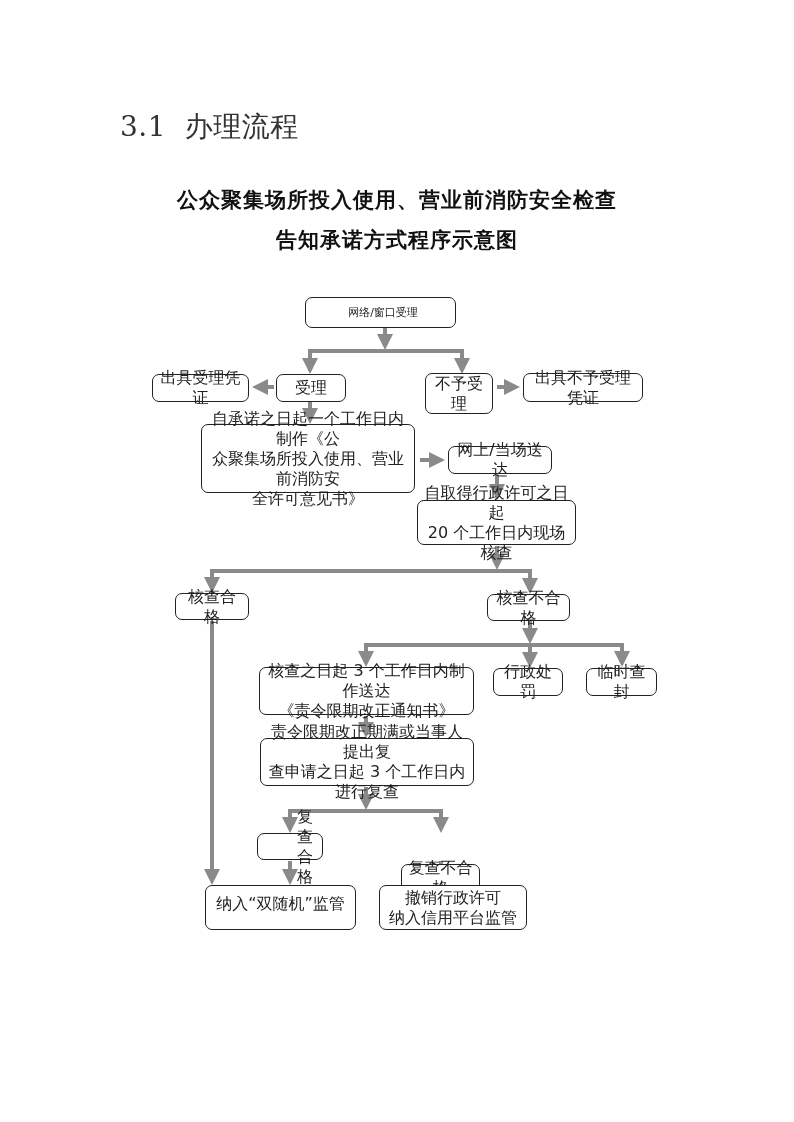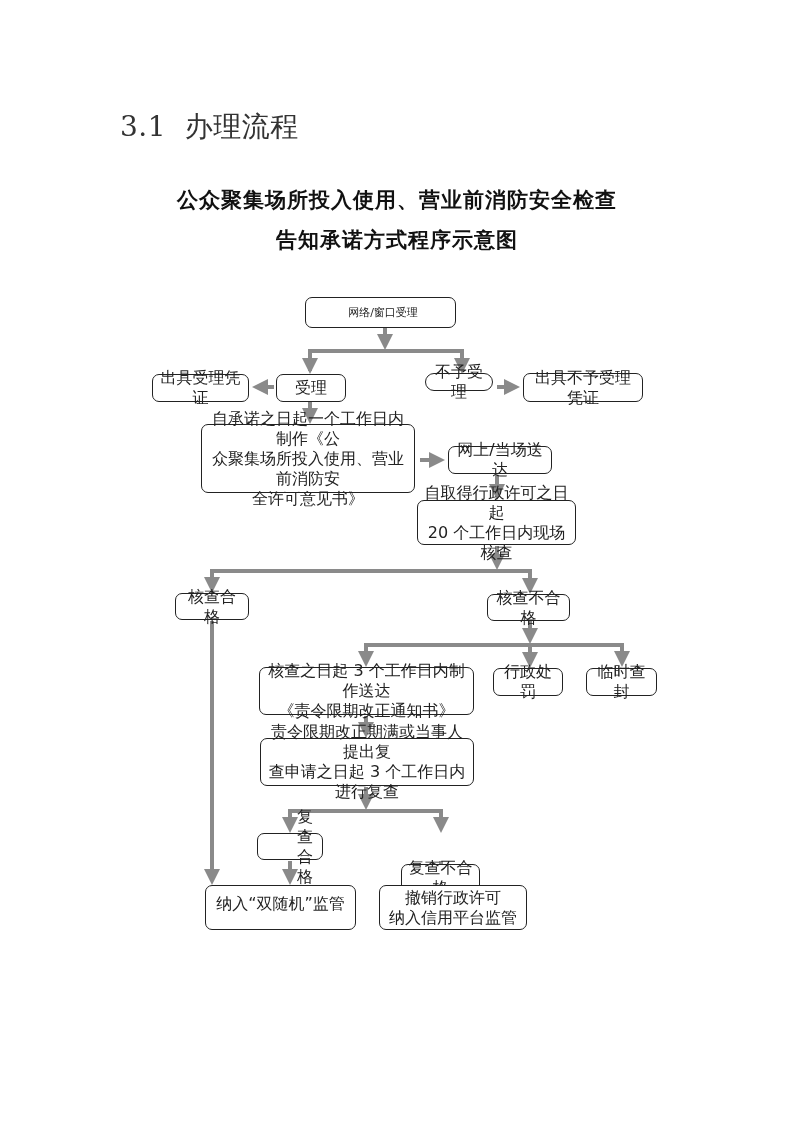--- a/index.html
+++ b/index.html
@@ -82,21 +82,21 @@
 </div>
 
 <div class="box" style="left:152px;top:374px;width:97px;height:28px;">
   <span>出具受理凭证</span>
 </div>
 
 <div class="box" style="left:276px;top:374px;width:70px;height:28px;">
   <span>受理</span>
 </div>
 
-<div class="box" style="left:425px;top:373px;width:68px;height:18px;border-radius:10px;">
+<div class="box" style="left:425px;top:373px;width:68px;height:41px;">
   <span>不予受理</span>
 </div>
 
 <div class="box" style="left:523px;top:373px;width:120px;height:29px;">
   <span>出具不予受理凭证</span>
 </div>
 
 <div class="box" style="left:201px;top:424px;width:214px;height:69px;flex-direction:column;align-items:center;">
   <span>自承诺之日起一个工作日内制作《公</span>
   <span>众聚集场所投入使用、营业前消防安</span>

